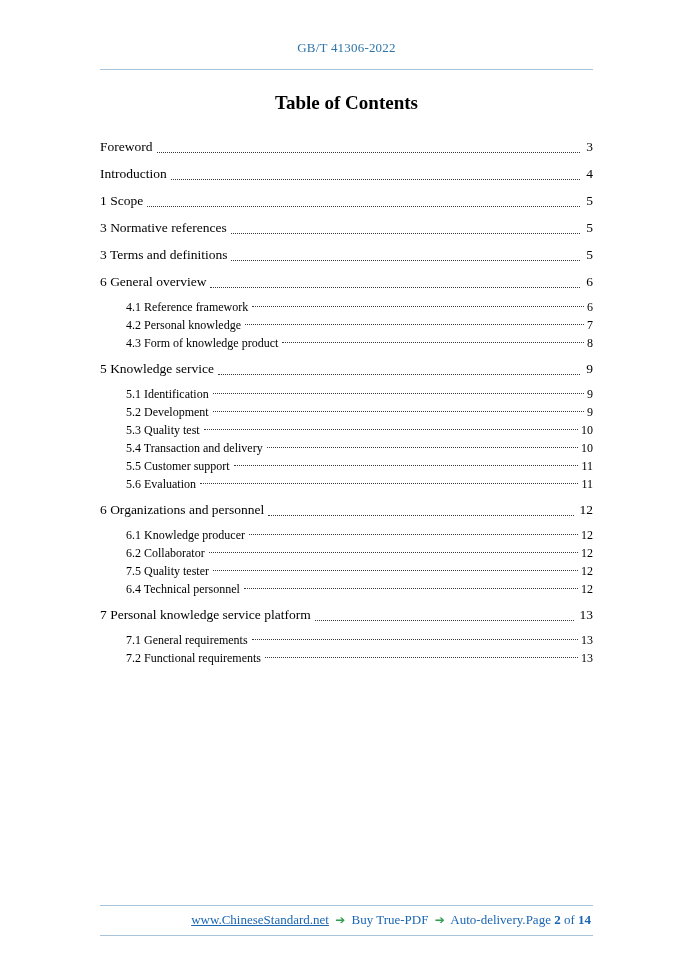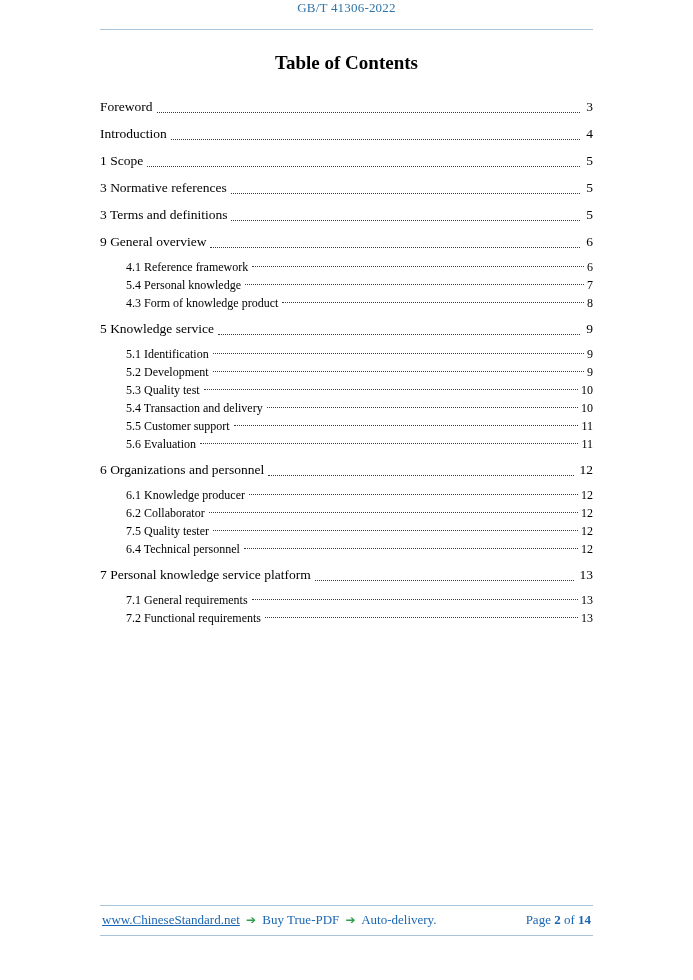--- a/index.html
+++ b/index.html
@@ -19,20 +19,21 @@
   }
   .content {
     position: absolute;
     left: 100px;
     right: 100px;
     top: 0;
   }
   
   .header {
     text-align: center;
+    padding-top: 40px;
   }
   .doc-number {
     color: var(--header-blue, #2e74a8);
     font-size: 13px;
     letter-spacing: 0.2px;
   }
   .header-rule {
     margin-top: 13px;
     border-bottom: 1px solid var(--rule-blue, #a7c4da);
     height: 0;
@@ -84,42 +85,40 @@
     left: 100px;
     right: 100px;
     bottom: 44px;
   }
   .footer-rule {
     border-bottom: 1px solid var(--rule-blue, #a7c4da);
     height: 0;
   }
   .footer-row {
     display: flex;
-    justify-content: space-between;
+    justify-content: flex-end;
     align-items: baseline;
     padding: 6px 2px 7px 2px;
     font-size: 13px;
-    gap: 39px;
   }
   .footer-left {
     color: var(--footer-blue, #1a66b3);
   }
   .footer-link {
     color: var(--footer-blue, #1a66b3);
     text-decoration: underline;
     cursor: pointer;
   }
   .arrow {
     color: var(--arrow-green, #2f9e4f);
     font-size: 12px;
     padding: 0 3px;
   }
   .footer-right {
     color: var(--footer-blue, #1a66b3);
-    margin-left: 48px;
   }
   .footer-right b {
     font-weight: bold;
   }
 </style>
 </head>
 <body>
 
 <div class="page">
 
@@ -153,31 +152,31 @@
           <span class="toc-label">3 Normative references</span>
           <span class="toc-leader"></span>
           <span class="toc-page">5</span>
         </div>
         <div class="toc-row level-1">
           <span class="toc-label">3 Terms and definitions</span>
           <span class="toc-leader"></span>
           <span class="toc-page">5</span>
         </div>
         <div class="toc-row level-1">
-          <span class="toc-label">9 General overview</span>
+          <span class="toc-label">6 General overview</span>
           <span class="toc-leader"></span>
           <span class="toc-page">6</span>
         </div>
         <div class="toc-row level-2">
           <span class="toc-label">4.1 Reference framework</span>
           <span class="toc-leader"></span>
           <span class="toc-page">6</span>
         </div>
         <div class="toc-row level-2">
-          <span class="toc-label">5.4 Personal knowledge</span>
+          <span class="toc-label">4.2 Personal knowledge</span>
           <span class="toc-leader"></span>
           <span class="toc-page">7</span>
         </div>
         <div class="toc-row level-2">
           <span class="toc-label">4.3 Form of knowledge product</span>
           <span class="toc-leader"></span>
           <span class="toc-page">8</span>
         </div>
         <div class="toc-row level-1">
           <span class="toc-label">5 Knowledge service</span>

